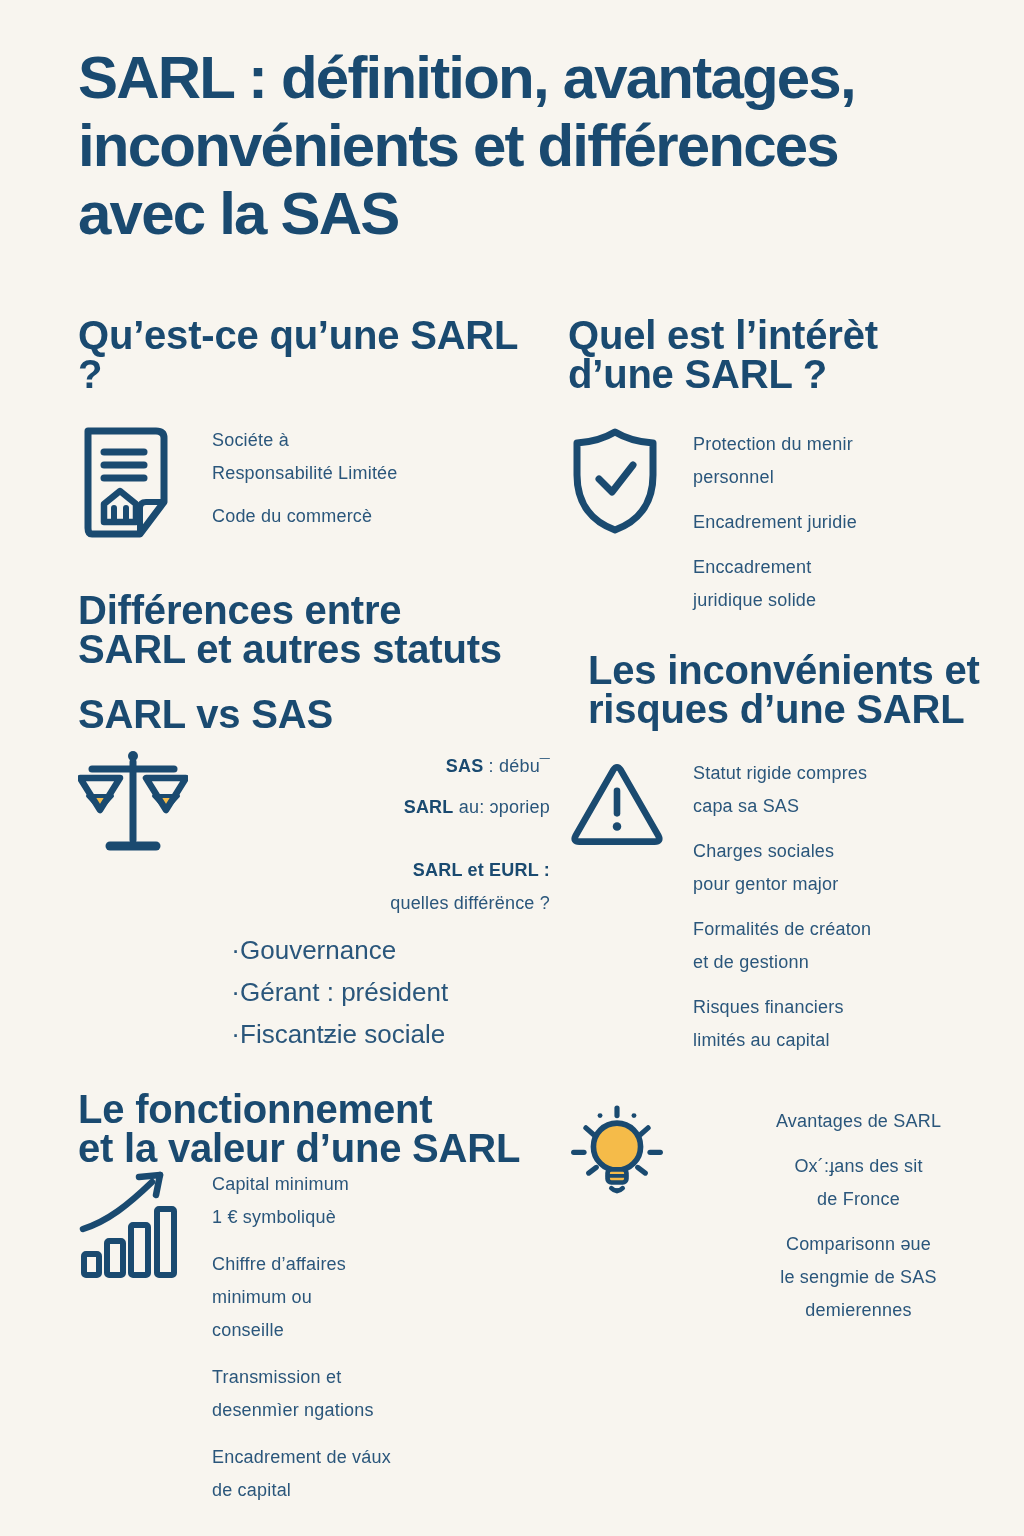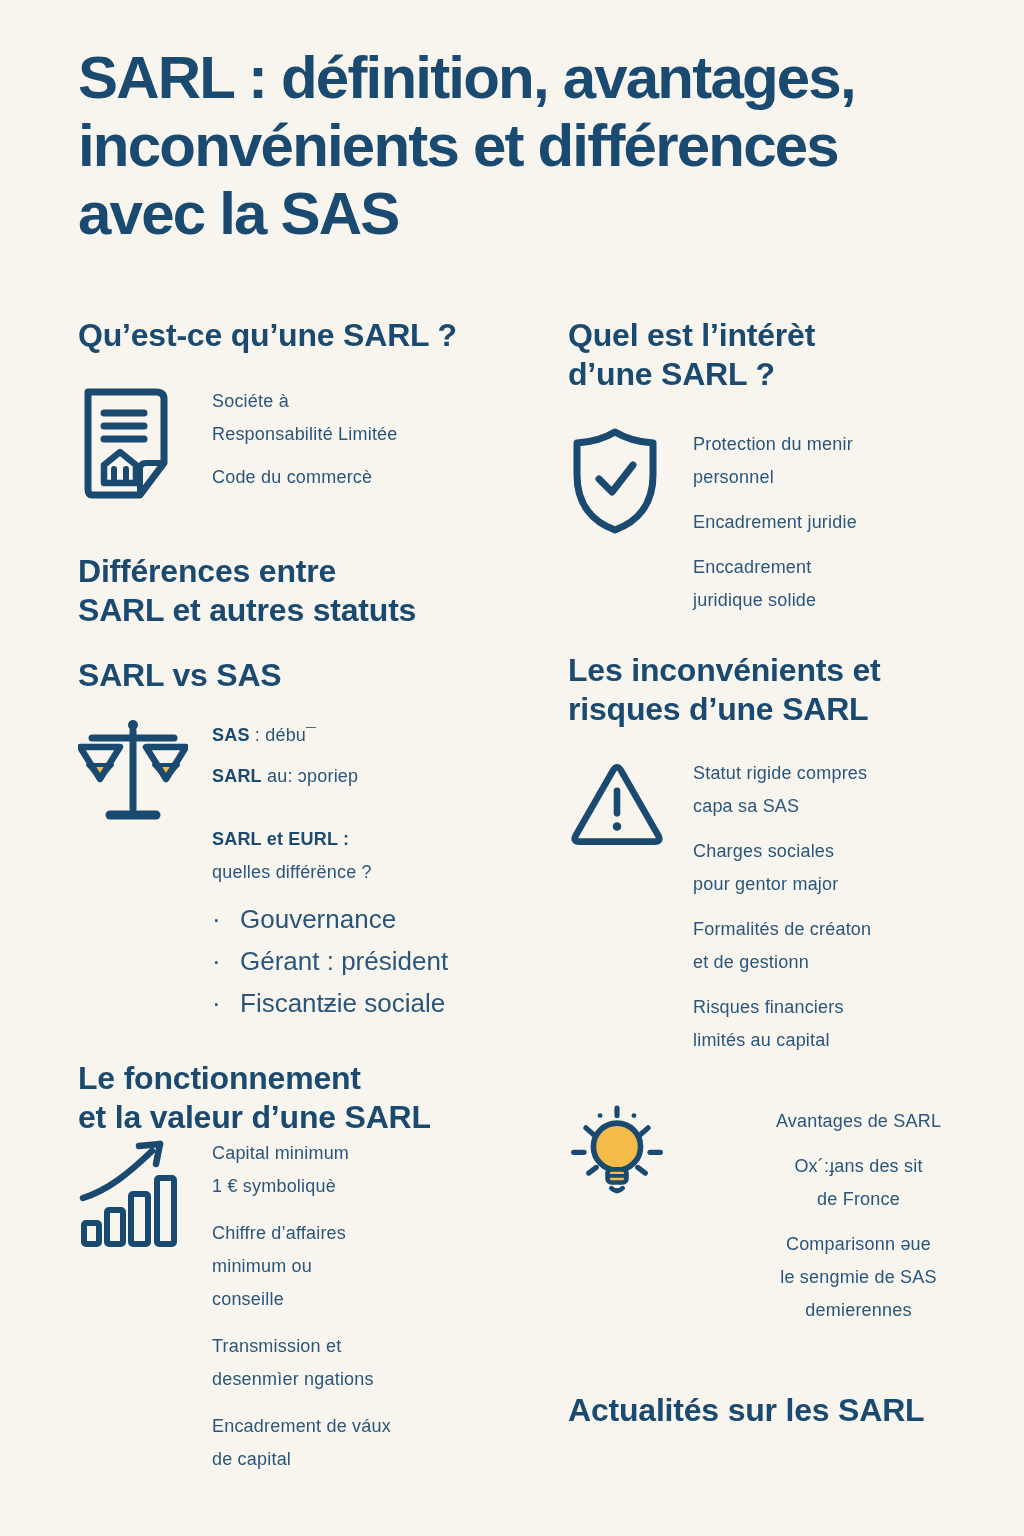--- a/index.html
+++ b/index.html
@@ -18,53 +18,53 @@
   .pre{white-space:pre-line;}
   .title{
     position:absolute;left:78px;top:44px;margin:0;
     font-size:60px;line-height:68px;font-weight:700;
     letter-spacing:-1.8px;color:var(--heading);
   }
   .col{position:absolute;top:316px;}
   .col-left{left:78px;width:472px;}
   .col-right{left:568px;width:456px;}
   h2{
-    margin:0;font-size:32px;line-height:39px;font-weight:700;
+    margin:0;font-size:40px;line-height:39px;font-weight:700;
     color:var(--heading);letter-spacing:-0.2px;
   }
   .row{display:flex;align-items:flex-start;}
   .iconbox{flex:0 0 134px;}
   .col-right .iconbox{flex:0 0 125px;}
   .iconbox svg{display:block;color:var(--heading);}
   .textcol{flex:1 1 auto;}
   .textcol p{
     margin:0 0 12px;font-size:18px;line-height:33px;
     font-weight:400;color:var(--body);letter-spacing:0.2px;
   }
   b.lead{font-weight:700;color:var(--heading);}
   
   .row-what{margin-top:30px;}
   .row-what .p1{margin-bottom:10px;}
   .h-diff{margin-top:46px;}
   .h-vs{margin-top:26px;}
-  .row-scales{margin-top:20px;}
+  .row-scales{margin-top:12px;text-align:right;}
   .row-scales .textcol{padding-top:4px;}
   .row-scales .l1{margin-bottom:8px;}
   .row-scales .l2{margin-bottom:30px;}
   .row-scales .l3{margin-bottom:0;}
   .row-scales .l4{margin-bottom:14px;}
   .h-fonc{margin-top:30px;}
   .row-chart{}
   .row-chart .textcol p{margin-bottom:14px;}
   .bullets{list-style:none;margin:0;padding:0;}
   .bullets li{display:flex;margin-bottom:9px;font-size:26px;line-height:33px;color:var(--body);}
   .bullets .dot{flex:0 0 28px;color:var(--body);}
   .row-shield{margin-top:32px;}
   .row-shield .textcol{padding-top:2px;}
-  .h-incon{margin-top:22px;}
+  .h-incon{margin-top:22px;margin-left:20px;}
   .row-warn{margin-top:28px;}
   .h-meilleur{margin-top:22px;}
   .row-bulb{margin-top:34px;}
   .row-bulb .textcol{padding-top:2px;text-align:center;}
   .h-actu{margin-top:52px;}
   .yfill{fill:var(--accent-yellow);}
 </style>
 </head>
 <body>
 
@@ -234,17 +234,16 @@
       <div class="textcol">
         <p class="pre">Avantages de SARL</p>
         <p class="pre">Ox´:ɟans des sit
 de Fronce</p>
         <p class="pre">Comparisonn əue
 le sengmie de SAS
 demierennes</p>
       </div>
     </div>
 
-    <h2 class="h-actu">Actualités sur les SARL</h2>
 
   </div>
 
 </div>
 
 </body></html>

